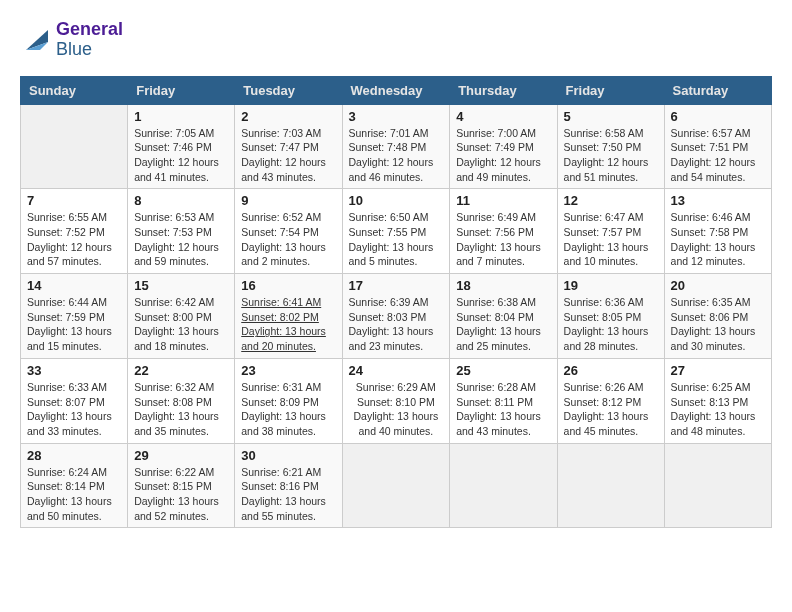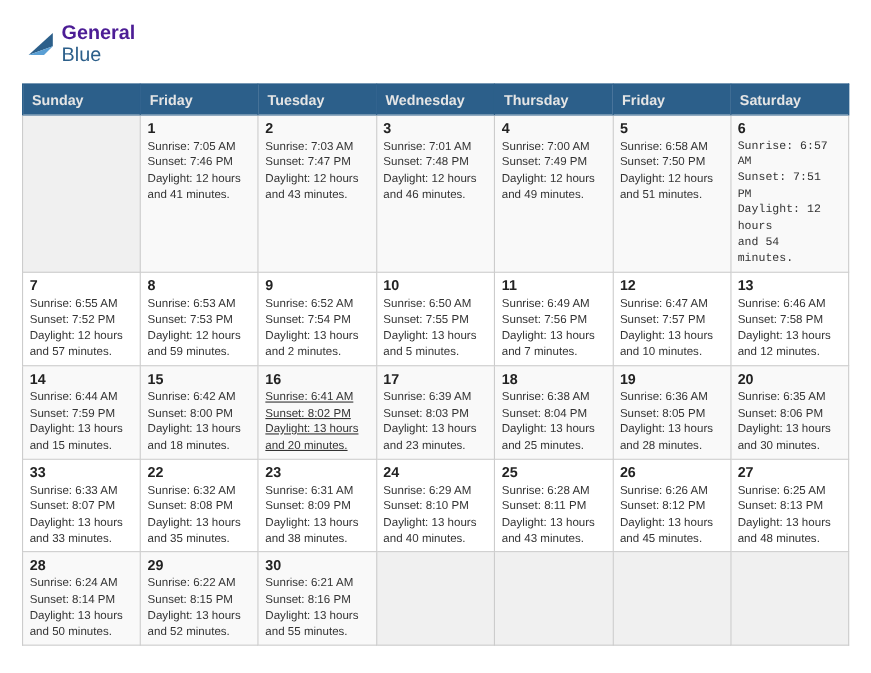--- a/index.html
+++ b/index.html
@@ -144,21 +144,21 @@
         </td>
         <td>
           <span class="day-number">5</span>
           <div class="day-info" style="white-space: pre-line;">Sunrise: 6:58 AM
 Sunset: 7:50 PM
 Daylight: 12 hours
 and 51 minutes.</div>
         </td>
         <td>
           <span class="day-number">6</span>
-          <div class="day-info" style="white-space: pre-line; font-family: Liberation Mono, monospace;">Sunrise: 6:57 AM
+          <div class="day-info" style="white-space: pre-line;">Sunrise: 6:57 AM
 Sunset: 7:51 PM
 Daylight: 12 hours
 and 54 minutes.</div>
         </td>
       </tr>
       <tr>
         <td>
           <span class="day-number">7</span>
           <div class="day-info" style="white-space: pre-line;">Sunrise: 6:55 AM
 Sunset: 7:52 PM
@@ -276,21 +276,21 @@
         </td>
         <td>
           <span class="day-number">23</span>
           <div class="day-info" style="white-space: pre-line;">Sunrise: 6:31 AM
 Sunset: 8:09 PM
 Daylight: 13 hours
 and 38 minutes.</div>
         </td>
         <td>
           <span class="day-number">24</span>
-          <div class="day-info" style="white-space: pre-line;">Sunrise: 6:29 AM
+          <div class="day-info" style="white-space: pre-line; text-align: center;">Sunrise: 6:29 AM
 Sunset: 8:10 PM
 Daylight: 13 hours
 and 40 minutes.</div>
         </td>
         <td>
           <span class="day-number">25</span>
           <div class="day-info" style="white-space: pre-line;">Sunrise: 6:28 AM
 Sunset: 8:11 PM
 Daylight: 13 hours
 and 43 minutes.</div>

